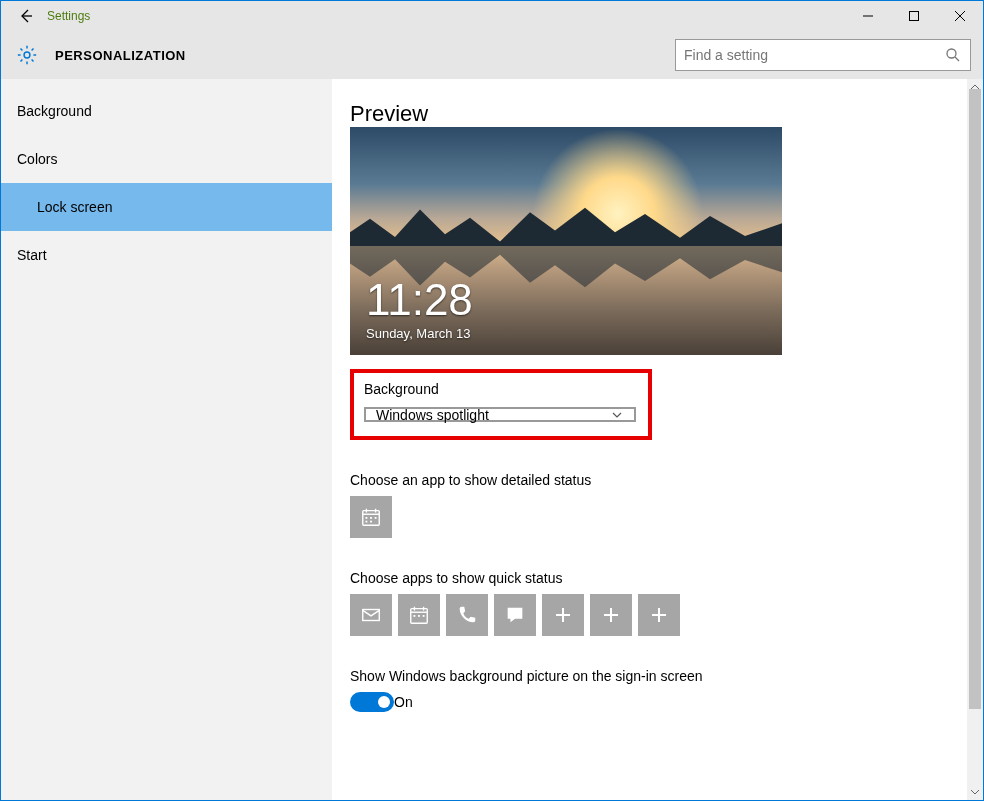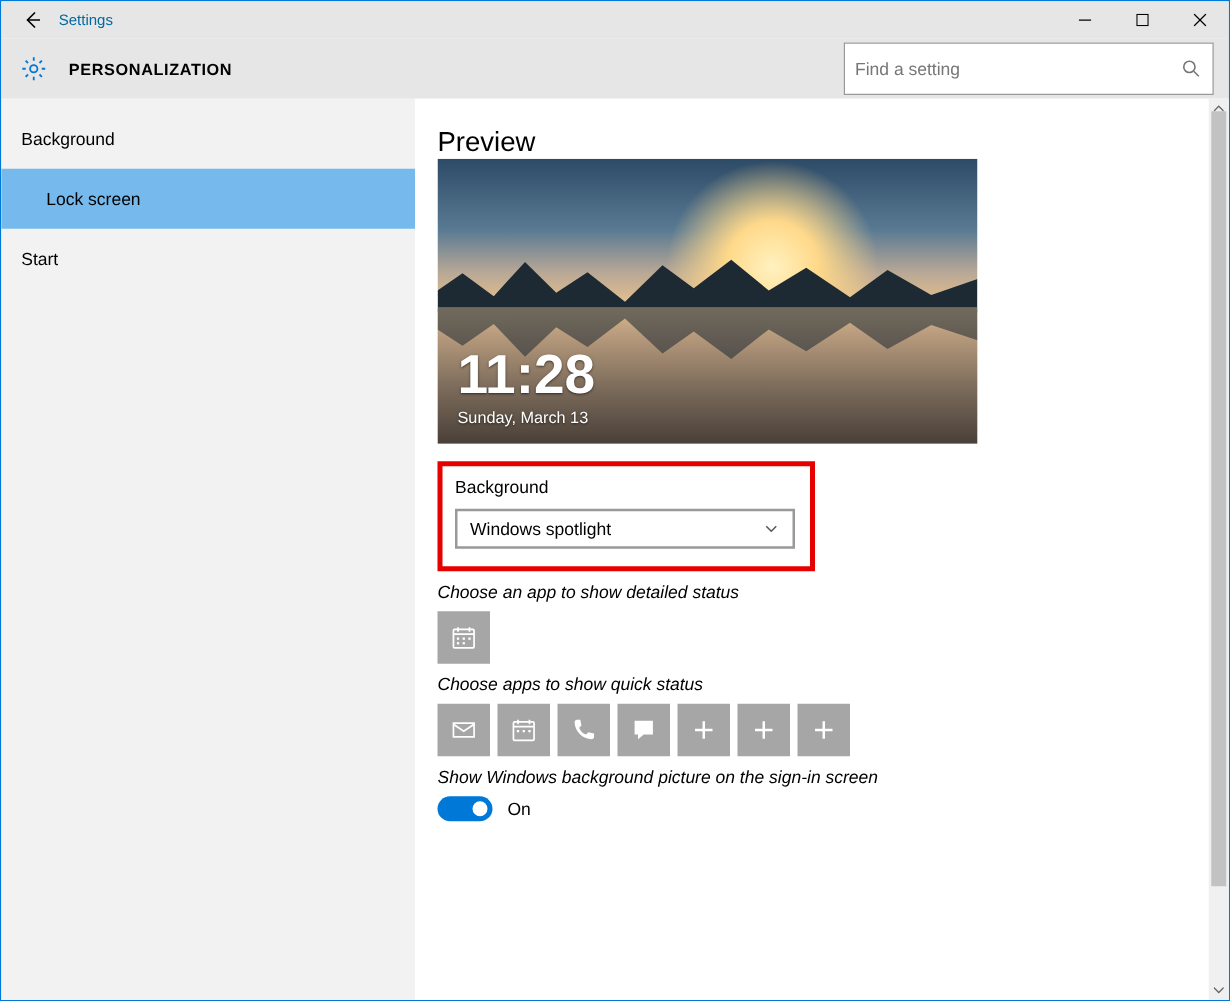--- a/index.html
+++ b/index.html
@@ -2,74 +2,74 @@
 <html><head>
 <meta charset="utf-8">
 <style>
   * { box-sizing: border-box; margin: 0; padding: 0; }
   html, body { width: 984px; height: 801px; font-family: "Segoe UI", Tahoma, sans-serif; background:#fff; color:#000; overflow:hidden; }
   body { border:1px solid #0078d7; border-top-width:1px; }
 
   
   .titlebar { height:30px; background:#e6e6e6; display:flex; align-items:center; padding-left:10px; }
   .titlebar .back { width:30px; height:30px; display:flex; align-items:center; justify-content:center; cursor:default; }
-  .titlebar .title { font-size:12px; margin-left:6px; color:#0369a1; }
+  .titlebar .title { font-size:12px; margin-left:6px; color:#4d7c0f; }
   .titlebar .spacer { flex:1; }
   .titlebar .winbtn { width:46px; height:30px; display:flex; align-items:center; justify-content:center; cursor:default; }
 
   
   .headerrow { height:48px; background:#e6e6e6; display:flex; align-items:center; padding:0 12px; }
   .headerrow .gear { width:28px; height:28px; display:flex; align-items:center; justify-content:center; }
   .headerrow .cat { font-size:13px; font-weight:600; letter-spacing:0.5px; margin-left:14px; }
   .headerrow .spacer { flex:1; }
-  .searchwrap { width:296px; height:42px; background:#fff; border:1px solid #999; display:flex; align-items:center; padding:0 8px; }
+  .searchwrap { width:296px; height:32px; background:#fff; border:1px solid #999; display:flex; align-items:center; padding:0 8px; }
   .searchwrap input { border:none; outline:none; flex:1; font-size:14px; height:100%; background:transparent; color:#000; }
   .searchwrap input::placeholder { color:#767676; }
   .searchwrap .sicon { width:18px; height:18px; display:flex; align-items:center; justify-content:center; }
 
   
   .bodywrap { display:flex; height:calc(100% - 30px - 48px); }
   .sidebar { width:331px; background:#f2f2f2; padding-top:8px; }
   .navitem { height:48px; display:flex; align-items:center; padding-left:16px; font-size:14px; color:#000; cursor:default; }
   .navitem.selected { background:#76b9ed;padding-left:36px; }
 
   .content { flex:1; background:#fff; overflow-y:auto; position:relative; padding:22px 0 30px 18px; }
   .content h2 { font-size:22px; font-weight:400; }
-  .section-label { font-size:14px; margin-top:8px; margin-bottom:8px;font-style:italic; }
+  .section-label { font-size:14px; margin-top:32px; margin-bottom:8px; }
 
   
   .preview-img { width:432px; height:228px; position:relative; overflow:hidden; }
   .sky { position:absolute; inset:0; background:
     radial-gradient(circle at 62% 38%, #fff2c0 0%, #ffd98a 12%, rgba(255,217,138,0) 28%),
     linear-gradient(to bottom, #2d4a66 0%, #5a7a93 25%, #b8a896 40%, #d9b98f 48%, #e8c99a 52%);
   }
   .mountains { position:absolute; left:0; right:0; top:34%; height:20%; }
   .mountains svg { width:100%; height:100%; display:block; }
   .water { position:absolute; left:0; right:0; bottom:0; height:48%; background:linear-gradient(to bottom, #d9b98f 0%, #b89b7d 20%, #7a6a5a 60%, #4a4038 100%); }
   .water .reflect { position:absolute; left:0; right:0; top:0; height:40%; transform:scaleY(-1); opacity:0.55; }
   .lock-overlay { position:absolute; left:16px; bottom:14px; color:#fff; text-shadow:0 1px 2px rgba(0,0,0,0.6); }
-  .lock-overlay .time { font-size:44px; font-weight:700; line-height:1; }
+  .lock-overlay .time { font-size:44px; font-weight:400; line-height:1; }
   .lock-overlay .date { font-size:13px; margin-top:4px; }
 
   
   .highlight { border:4px solid #e60000; padding:8px 10px 14px 10px; width:302px; margin-top:14px; }
   .highlight .lbl { font-size:14px; margin-bottom:10px; }
 
   
-  .dropdown { width:272px; height:32px; border:2px solid #999; display:flex; align-items:center; padding:0 10px; background:#fff; cursor:default;justify-content:flex-end; }
+  .dropdown { width:272px; height:15px; border:2px solid #999; display:flex; align-items:center; padding:0 10px; background:#fff; cursor:default;justify-content:flex-end; }
   .dropdown .val { flex:1; font-size:14px; }
   .dropdown .chev { width:14px; height:14px; display:flex; align-items:center; justify-content:center; }
 
   
   .slotrow { display:flex; gap:6px; }
   .slot { width:42px; height:42px; background:#a6a6a6; display:flex; align-items:center; justify-content:center; cursor:default; }
   .slot svg { fill:#fff; }
 
   
-  .togglewrap { display:flex; align-items:center; gap:12px; margin-top:2px; }
+  .togglewrap { display:flex; align-items:center; margin-top:2px; }
   .toggle { width:44px; height:20px; border-radius:10px; background:#0078d7; position:relative; cursor:default; }
   .toggle .knob { width:12px; height:12px; border-radius:50%; background:#fff; position:absolute; right:4px; top:4px; }
   .togglelabel { font-size:14px; }
 
   
   .fakescroll { position:absolute; right:0; top:0; bottom:0; width:16px; background:#f0f0f0; }
   .fakescroll .thumb { position:absolute; left:2px; right:2px; top:10px; height:620px; background:#c2c2c2; }
   .fakescroll .arrow { position:absolute; left:0; right:0; height:16px; display:flex; align-items:center; justify-content:center; }
   .fakescroll .arrow.top { top:0; } .fakescroll .arrow.bot { bottom:0; }
 </style>
@@ -121,20 +121,23 @@
           <path d="M10 10 L14 14" stroke="#767676" stroke-width="1.3"></path>
         </svg>
     </div>
   </div>
 </div>
 
 <div class="bodywrap">
   <div class="sidebar">
     <div class="navitem">
         <span>Background</span>
+      </div>
+    <div class="navitem">
+        <span>Colors</span>
       </div>
     <div class="navitem selected">
         <span>Lock screen</span>
       </div>
     <div class="navitem">
         <span>Start</span>
       </div>
   </div>
 
   <div class="content">

